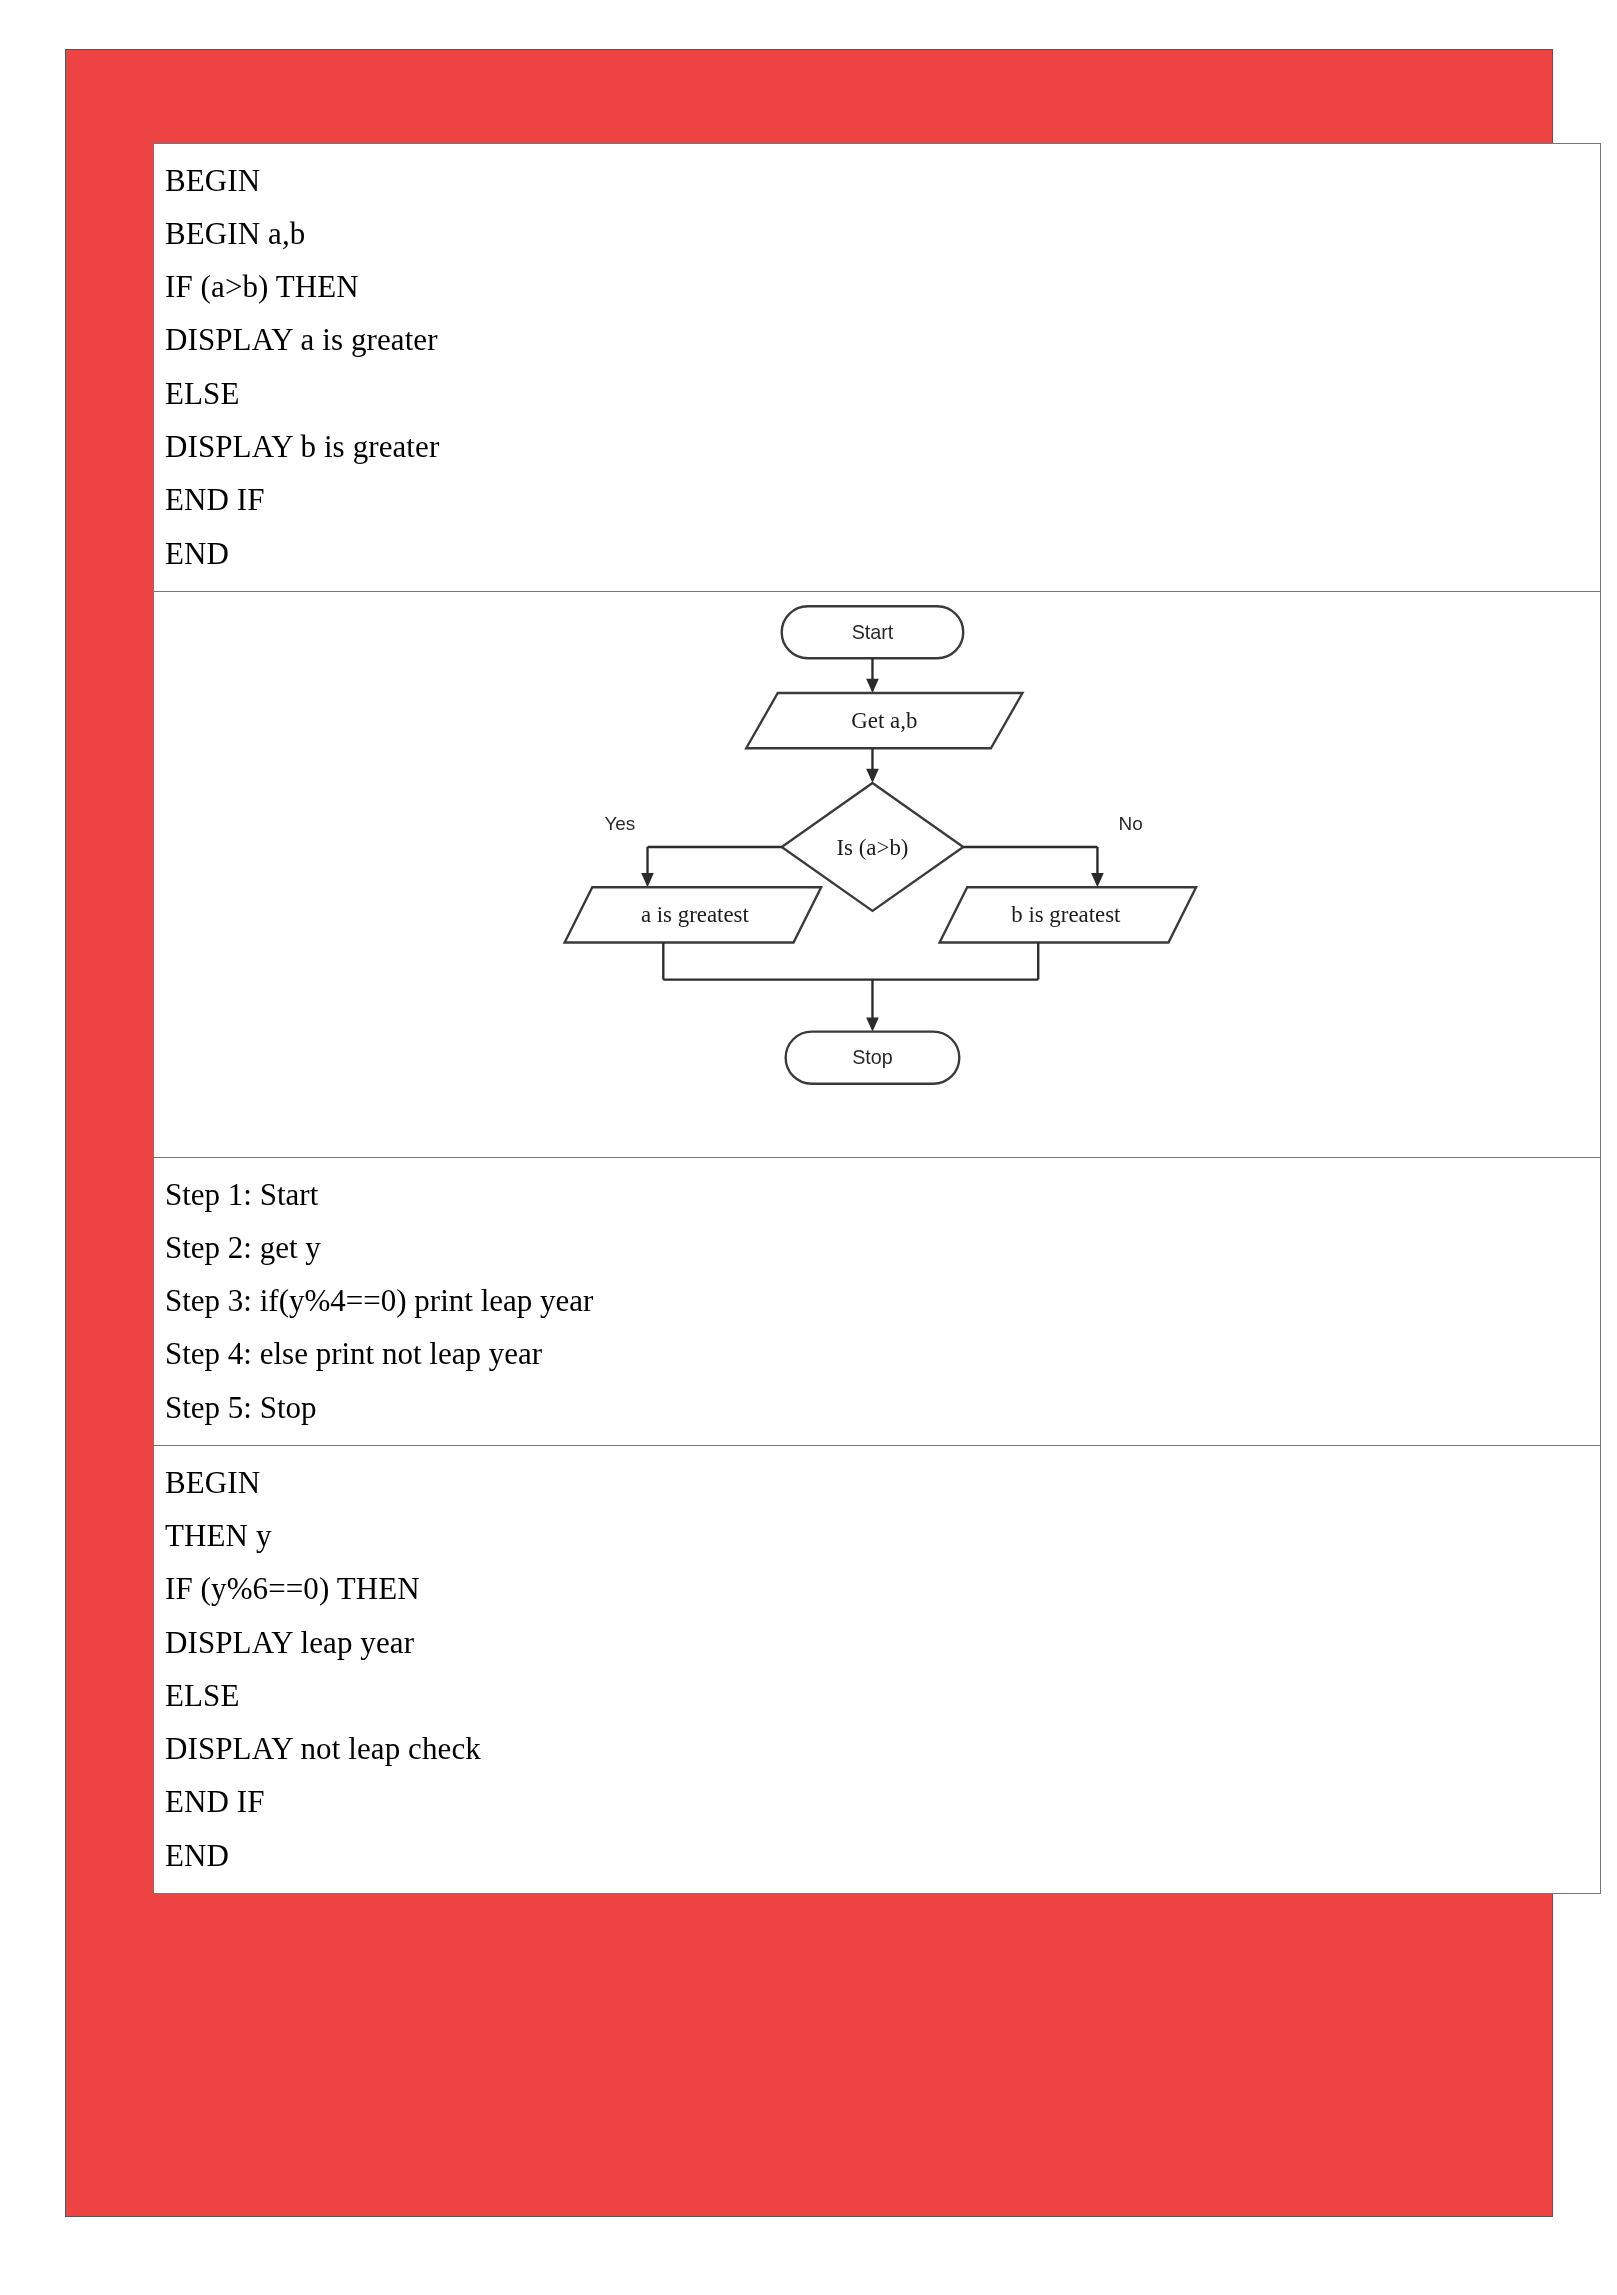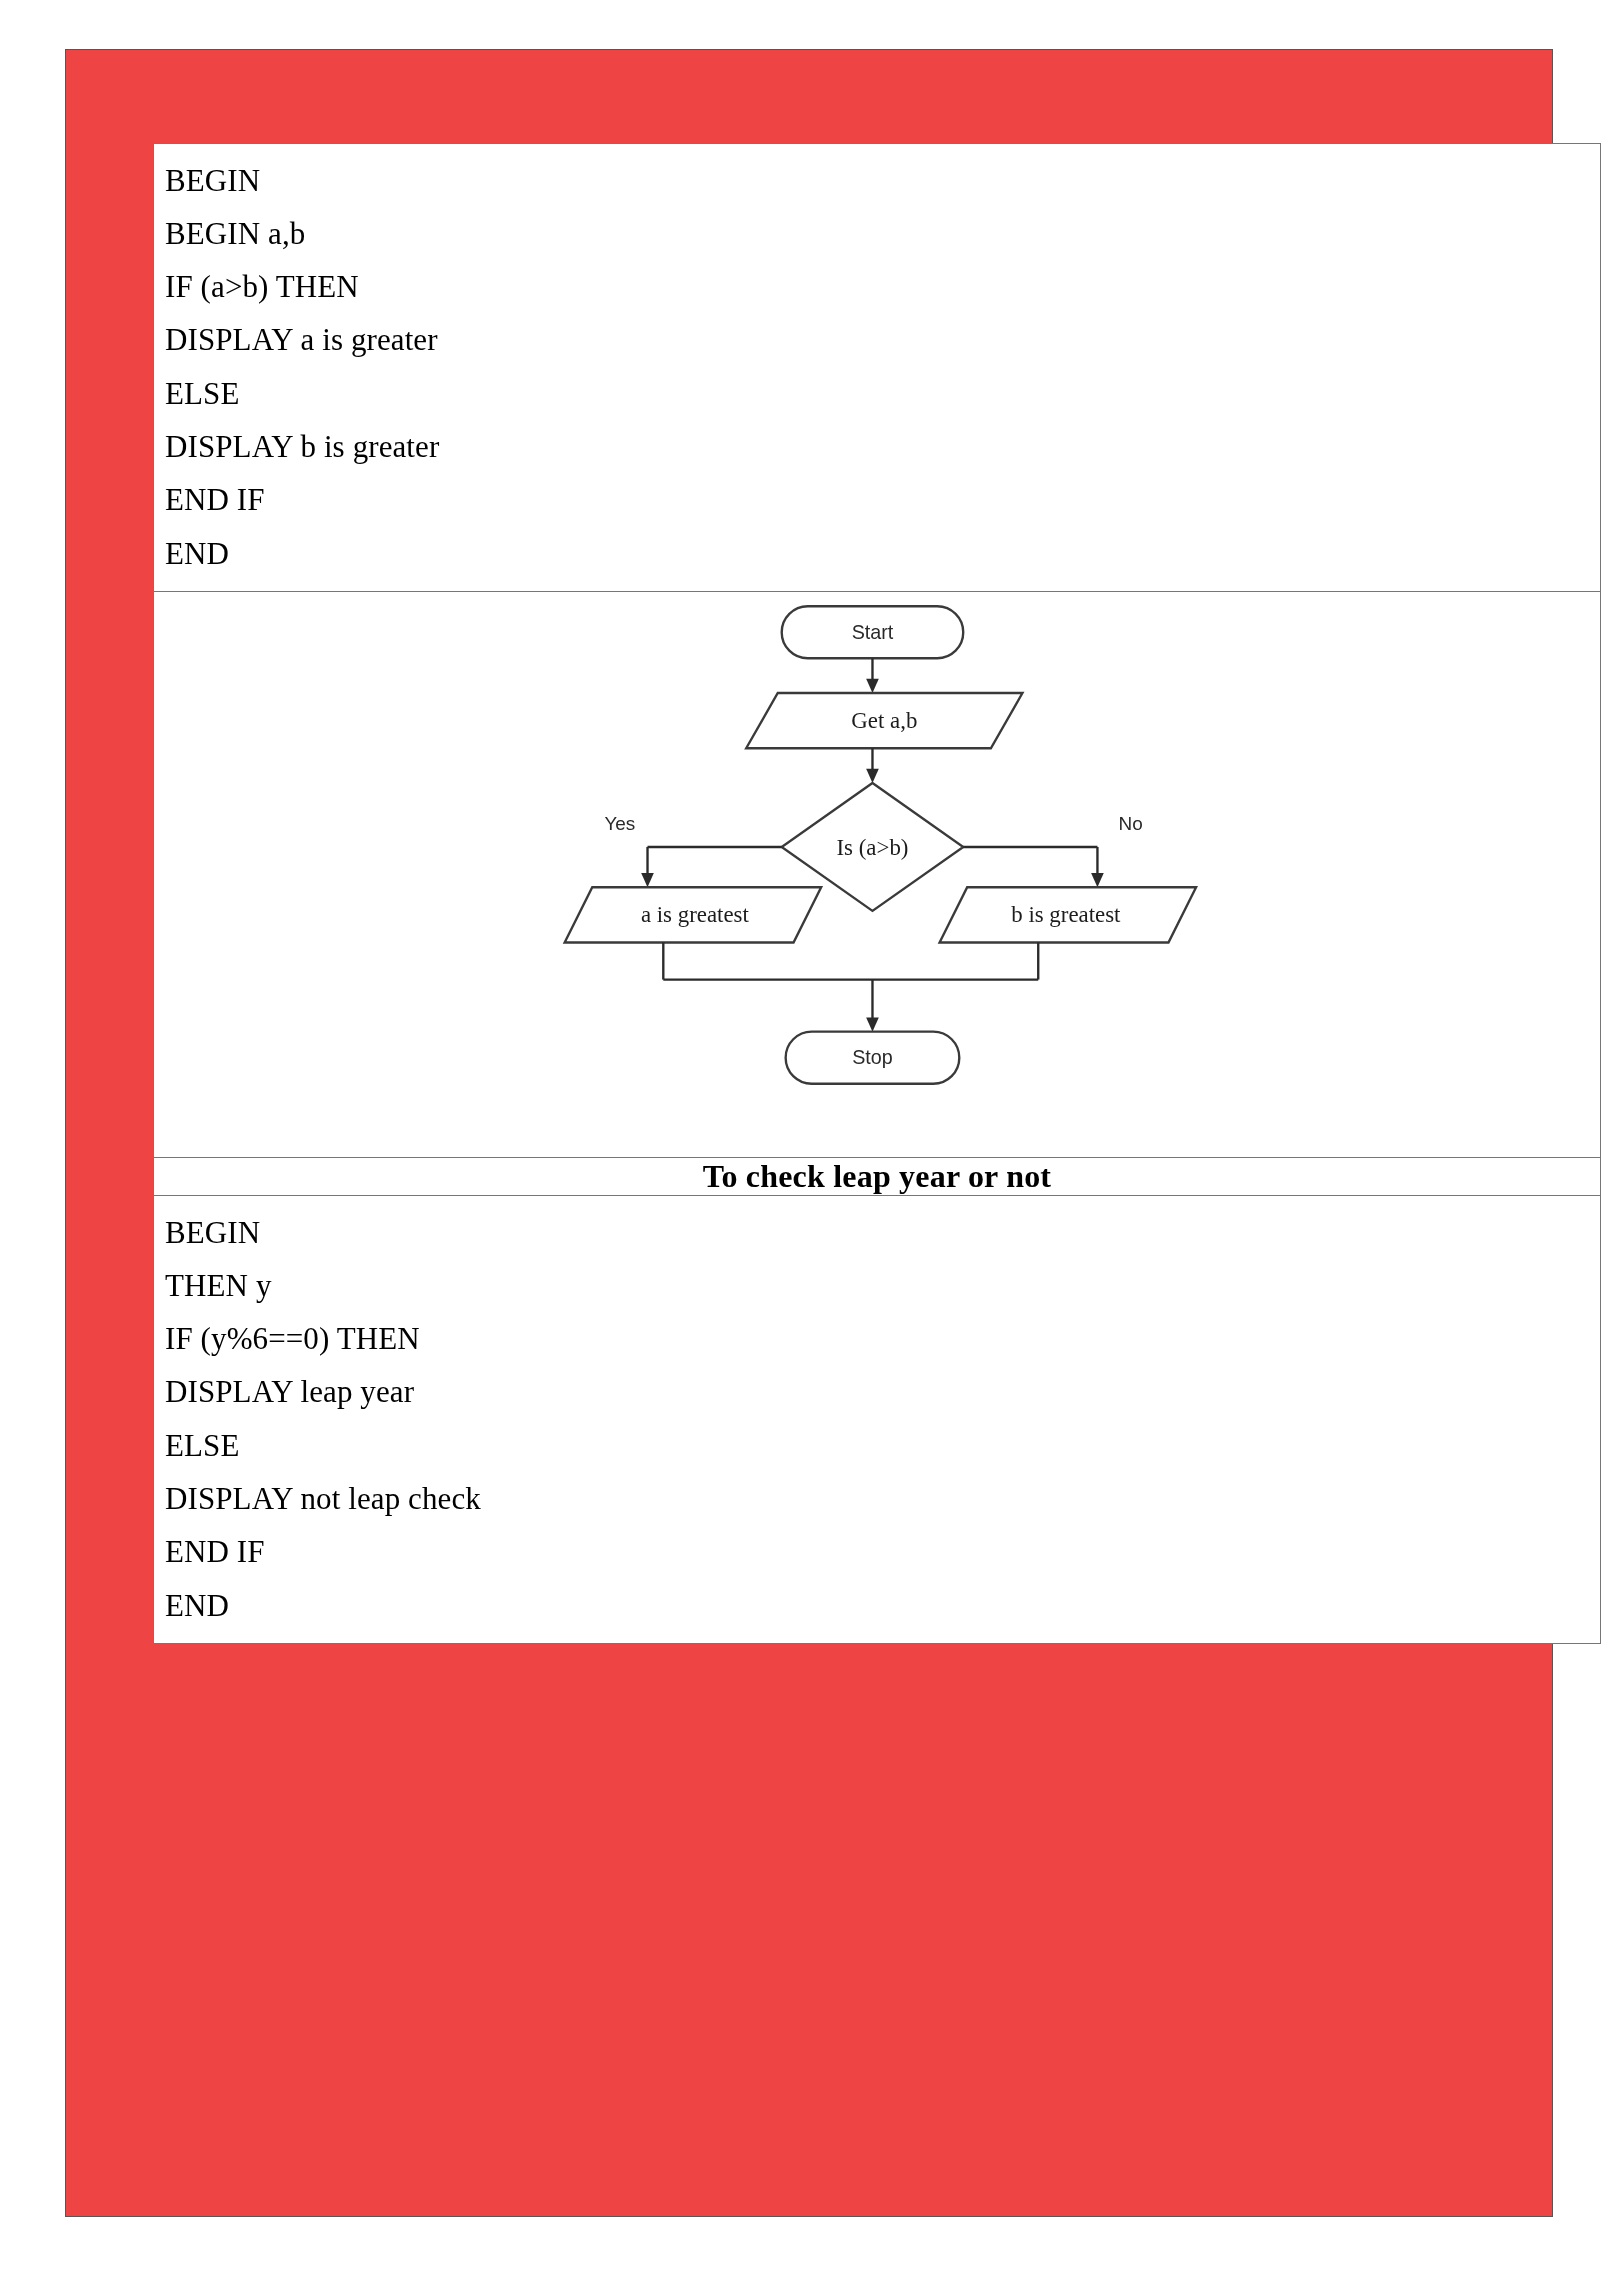--- a/index.html
+++ b/index.html
@@ -179,24 +179,32 @@
               <line class="conn" x1="910" y1="491" x2="910" y2="545"></line>
               <polygon points="910,557 902,539 918,539" fill="#2b2b2b"></polygon>
 
               <rect class="shape" x="800" y="557" width="220" height="66" rx="33" ry="33"></rect>
               <text class="flow-text" x="910" y="598" text-anchor="middle">Stop</text>
             </g>
           </svg>
         </td>
       </tr>
 
-      <tr>
-        <td class="section-header">To check leap year or not</td>
-      </tr>
-
+
+      <tr>
+        <td>
+          <div class="steps-block">
+            <div class="step-line">Step 1: Start</div>
+            <div class="step-line">Step 2: get y</div>
+            <div class="step-line">Step 3: if(y%4==0) print leap year</div>
+            <div class="step-line">Step 4: else print not leap year</div>
+            <div class="step-line">Step 5: Stop</div>
+          </div>
+        </td>
+      </tr>
 
       <tr>
         <td>
           <div class="code-block">
             <div class="code-line">BEGIN</div>
             <div class="code-line">THEN y</div>
             <div class="code-line">IF (y%6==0) THEN</div>
             <div class="code-line">DISPLAY leap year</div>
             <div class="code-line">ELSE</div>
             <div class="code-line">DISPLAY not leap check</div>

